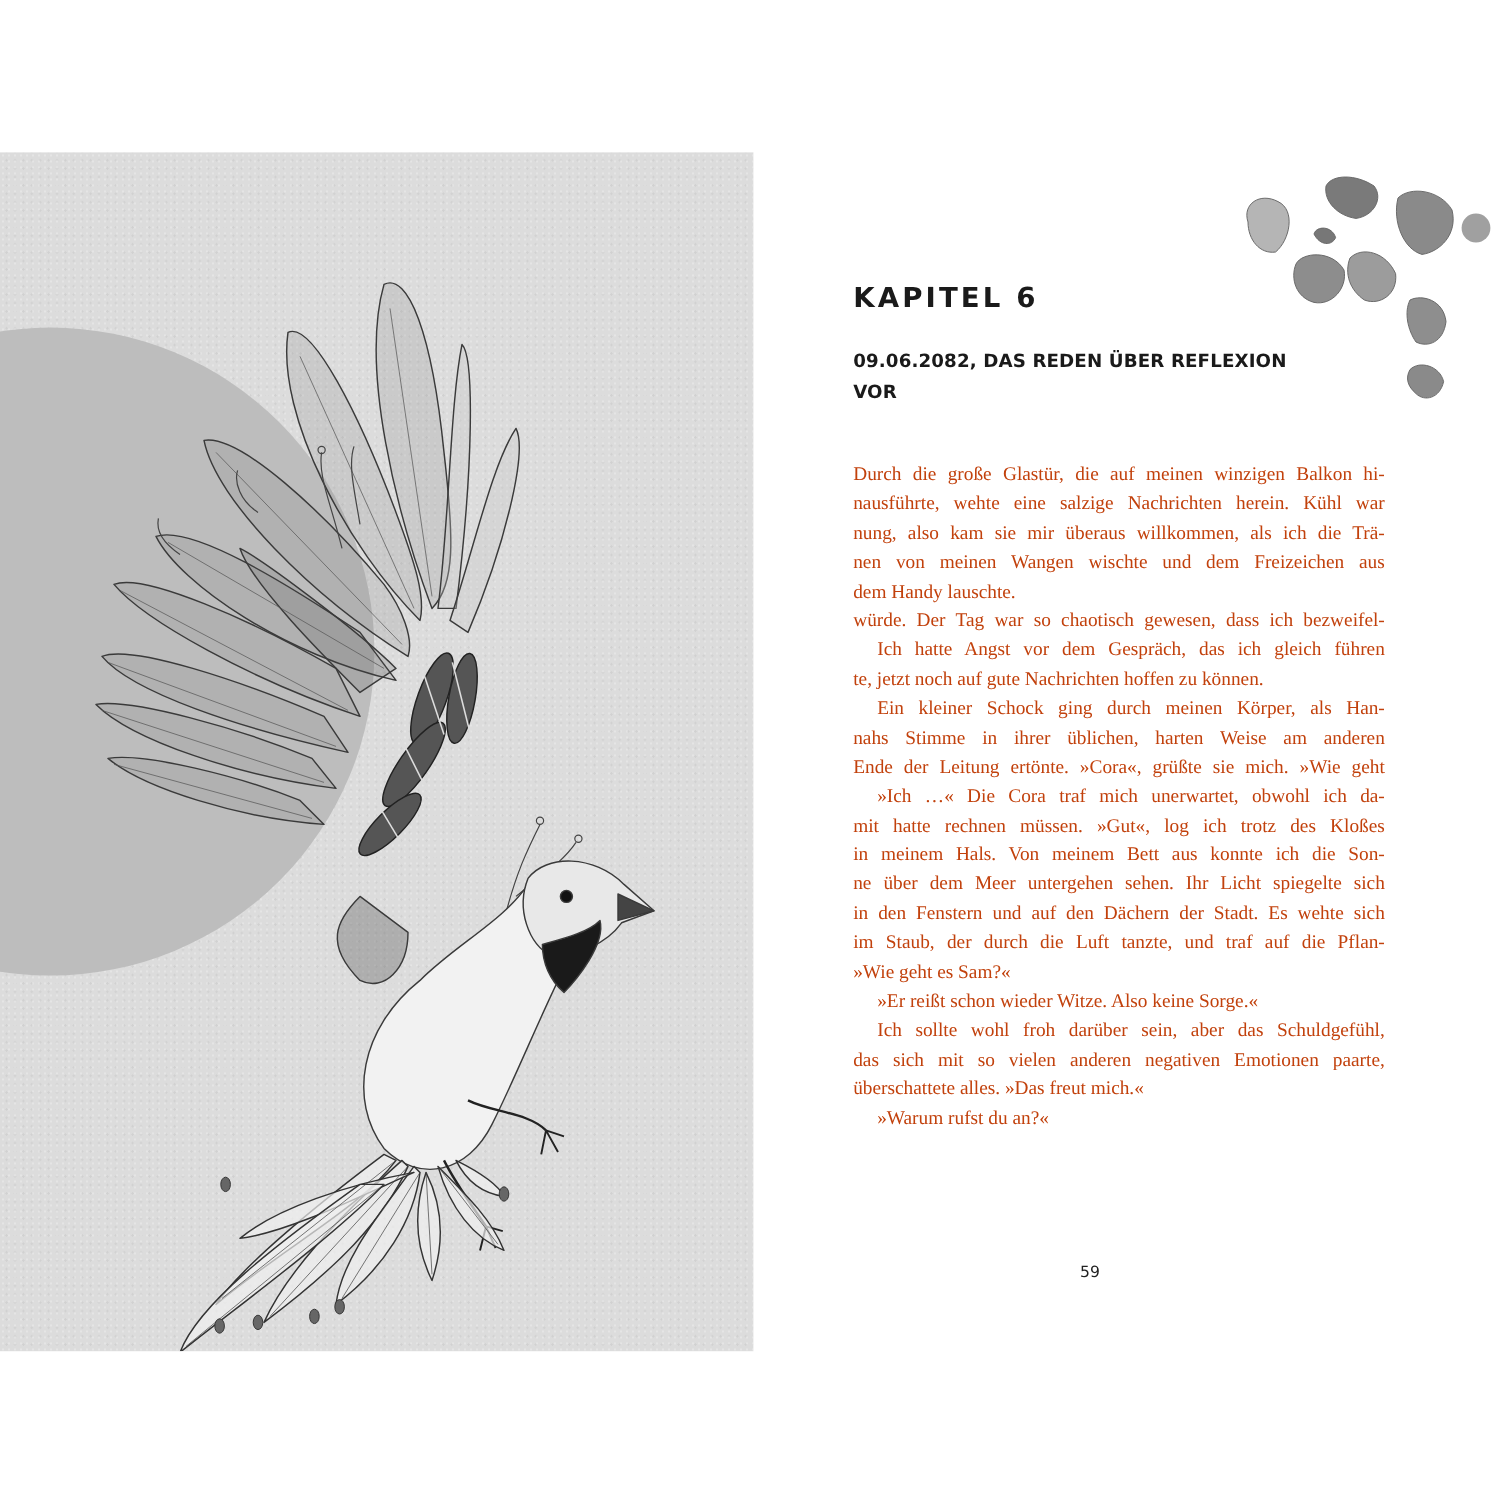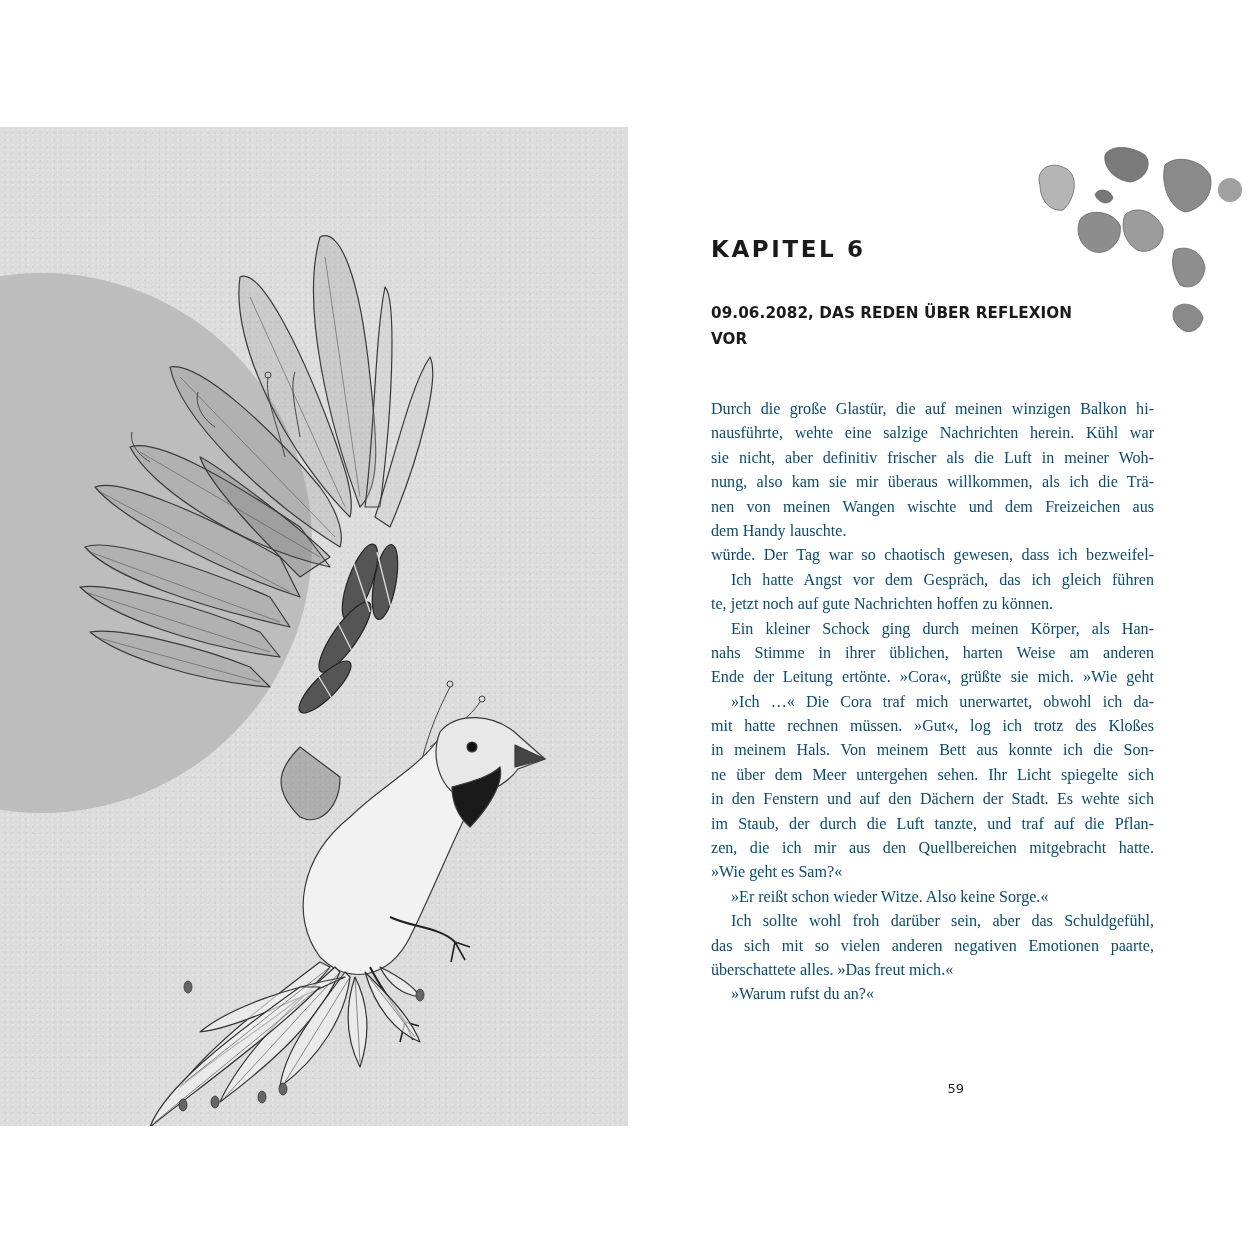--- a/index.html
+++ b/index.html
@@ -29,36 +29,36 @@
 
   .right-page { position: absolute; left: 628px; top: 0; width: 627px; height: 1255px; background: #fff; }
   .flowers { position: absolute; left: 1025px; top: 140px; width: 220px; height: 210px; }
 
   .chapter-label {
     position: absolute; left: 711px; top: 236px;
     font-family: "DejaVu Sans", "Liberation Sans", sans-serif;
     font-size: 23px; font-weight: bold; letter-spacing: 2.6px; color: #1a1a1a;
   }
   .chapter-subtitle {
-    position: absolute; left: 711px; top: 300px; width: 400px;
+    position: absolute; left: 711px; top: 288px; width: 400px;
     font-family: "DejaVu Sans", "Liberation Sans", sans-serif;
     font-size: 15.2px; font-weight: bold; line-height: 26px; color: #1a1a1a;
     letter-spacing: 0.1px;
   }
   .body-text {
-    position: absolute; left: 711px; top: 397px; width: 443px;
-    font-size: 16.1px; line-height: 24.4px; color: #0c4a6e;
+    position: absolute; left: 711px; top: 384px; width: 443px;
+    font-size: 16.1px; line-height: 24.4px; color: #c2410c;
   }
   .body-text .line { display: block; white-space: nowrap; text-align: justify; text-align-last: justify; height: 24.4px; }
   .body-text .line.last { text-align-last: left; }
   .body-text .line.indent { padding-left: 20px; }
   .page-number {
-    position: absolute; left: 900px; top: 1053px; width: 64px; text-align: right;
+    position: absolute; left: 900px; top: 1053px; width: 64px; text-align: left;
     font-family: "DejaVu Sans", "Liberation Sans", sans-serif;
-    font-size: 13px; color: #222; margin-top: 28px;
+    font-size: 13px; color: #222;
   }
 </style>
 </head>
 <body>
 
 <div class="left-page">
   <div class="paper-noise"></div>
   <div class="circle"></div>
   <svg class="illustration" viewBox="0 0 628 999">
     <g fill="none" stroke="#3a3a3a" stroke-width="1.2" stroke-linejoin="round">
@@ -177,37 +177,35 @@
 
 <div class="chapter-label">KAPITEL 6</div>
 
 <div class="chapter-subtitle">
   <div>09.06.2082, DAS REDEN ÜBER REFLEXION VOR</div>
 </div>
 
 <div class="body-text" id="body-text">
     <span class="line">Durch die große Glastür, die auf meinen winzigen Balkon hi-</span>
     <span class="line">nausführte, wehte eine salzige Nachrichten herein. Kühl war</span>
-    <span class="line">sie nicht, aber definitiv frischer als die Luft in meiner Woh-</span>
     <span class="line">nung, also kam sie mir überaus willkommen, als ich die Trä-</span>
     <span class="line">nen von meinen Wangen wischte und dem Freizeichen aus</span>
     <span class="line last">dem Handy lauschte.</span>
     <span class="line">würde. Der Tag war so chaotisch gewesen, dass ich bezweifel-</span>
     <span class="line indent">Ich hatte Angst vor dem Gespräch, das ich gleich führen</span>
     <span class="line last">te, jetzt noch auf gute Nachrichten hoffen zu können.</span>
     <span class="line indent">Ein kleiner Schock ging durch meinen Körper, als Han-</span>
     <span class="line">nahs Stimme in ihrer üblichen, harten Weise am anderen</span>
     <span class="line">Ende der Leitung ertönte. »Cora«, grüßte sie mich. »Wie geht</span>
     <span class="line indent">»Ich …« Die Cora traf mich unerwartet, obwohl ich da-</span>
     <span class="line">mit hatte rechnen müssen. »Gut«, log ich trotz des Kloßes</span>
     <span class="line">in meinem Hals. Von meinem Bett aus konnte ich die Son-</span>
     <span class="line">ne über dem Meer untergehen sehen. Ihr Licht spiegelte sich</span>
     <span class="line">in den Fenstern und auf den Dächern der Stadt. Es wehte sich</span>
     <span class="line">im Staub, der durch die Luft tanzte, und traf auf die Pflan-</span>
-    <span class="line">zen, die ich mir aus den Quellbereichen mitgebracht hatte.</span>
     <span class="line last">»Wie geht es Sam?«</span>
     <span class="line indent last">»Er reißt schon wieder Witze. Also keine Sorge.«</span>
     <span class="line indent">Ich sollte wohl froh darüber sein, aber das Schuldgefühl,</span>
     <span class="line">das sich mit so vielen anderen negativen Emotionen paarte,</span>
     <span class="line last">überschattete alles. »Das freut mich.«</span>
     <span class="line indent last">»Warum rufst du an?«</span>
   </div>
 
 <div class="page-number">59</div>
 

